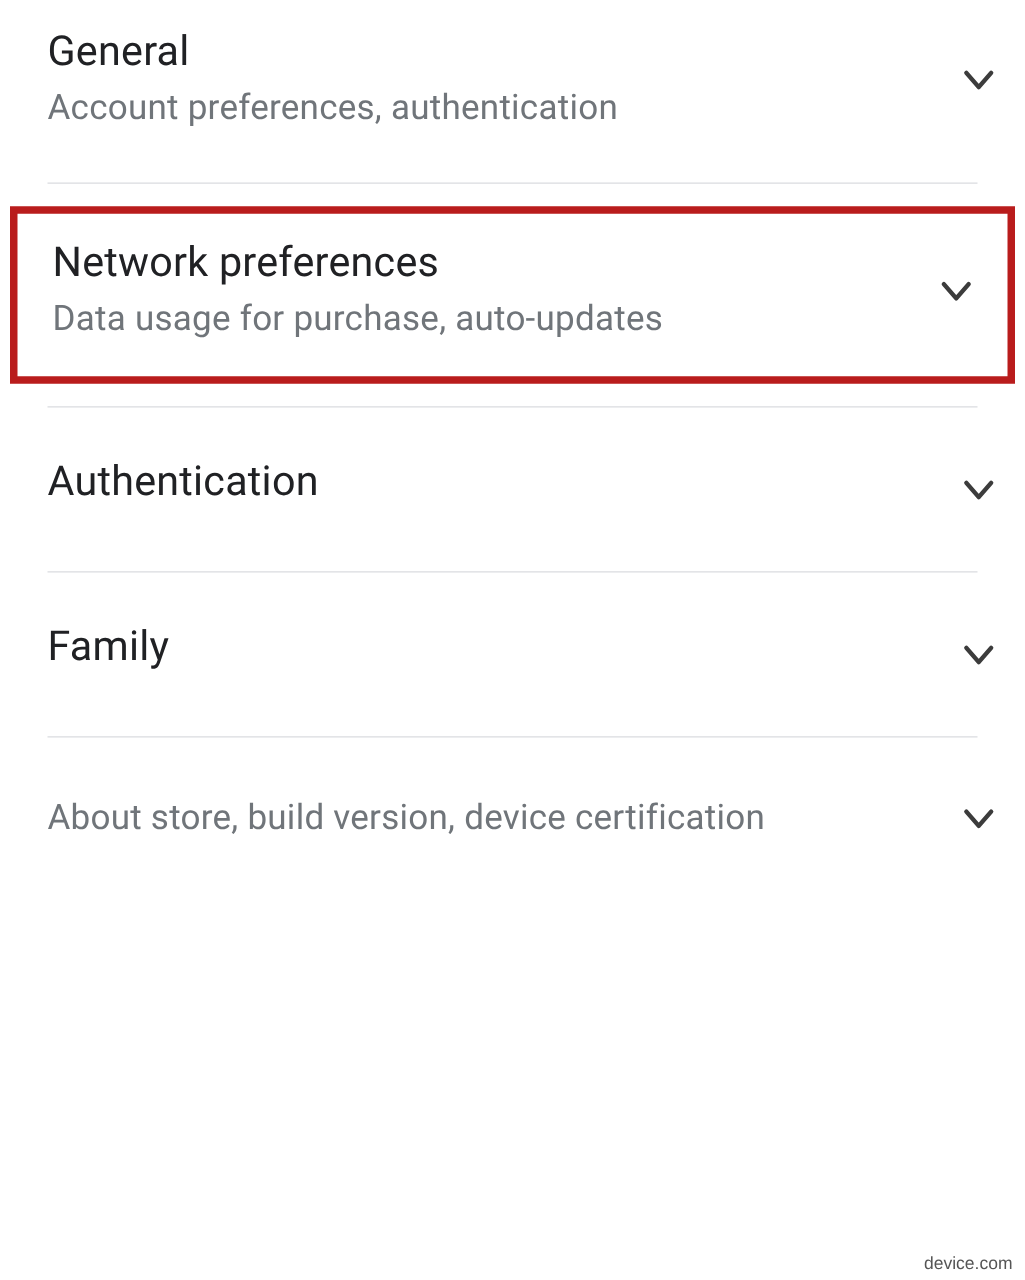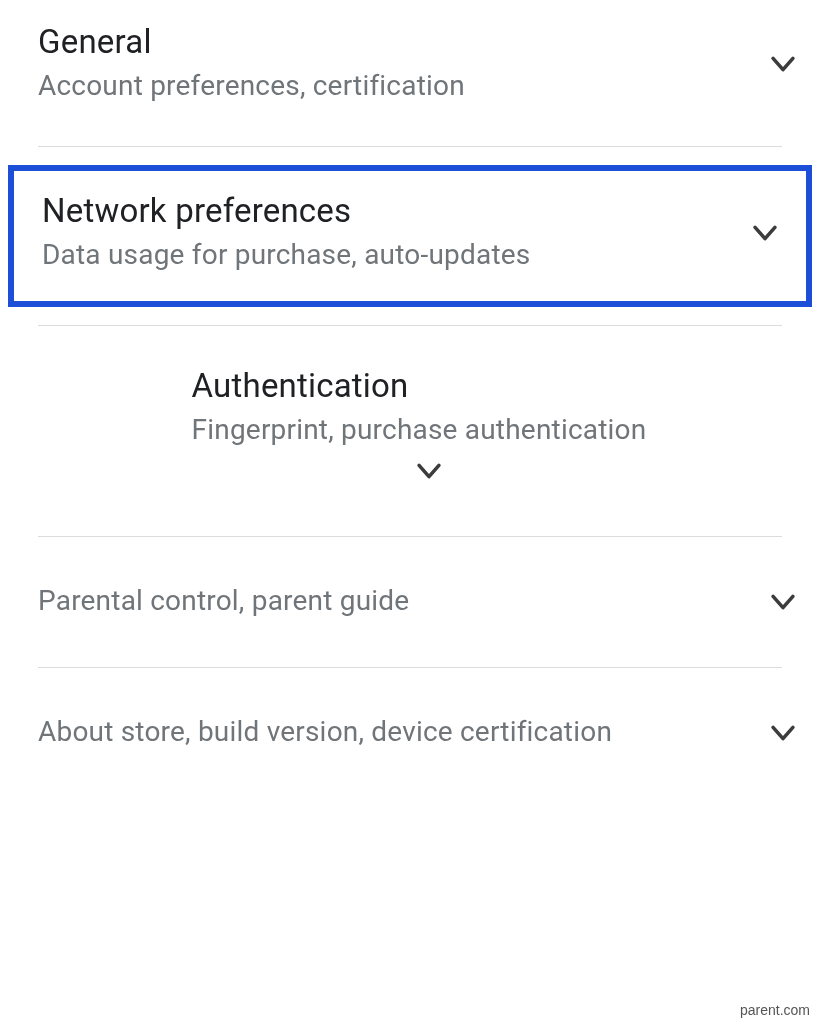--- a/index.html
+++ b/index.html
@@ -49,39 +49,38 @@
     .chevron svg {
       width: 34px;
       height: 34px;
     }
     .divider {
       height: 1px;
       background: #dadce0;
       margin: 0 38px;
     }
     .highlight-box {
-      border: 6px solid #1d4ed8;
+      border: 6px solid #b91c1c;
       margin: 18px 8px 18px 8px;
       padding: 20px 24px 30px 28px;
       display: flex;
       align-items: center;
       justify-content: space-between;
       cursor: pointer;
     }
     .highlight-box .settings-item-content {
       flex: 1;
     }
     .item-general {
       padding-top: 22px;
       padding-bottom: 44px;
     }
     .item-auth {
       padding-top: 40px;
       padding-bottom: 44px;
-      flex-direction: column;
     }
     .item-family {
       padding-top: 40px;
       padding-bottom: 44px;
     }
     .item-about {
       padding-top: 40px;
       padding-bottom: 30px;
     }
     .watermark {
@@ -94,21 +93,21 @@
     }
   </style>
 </head>
 <body>
 
 <div class="settings-list">
 
   <div class="settings-item item-general">
     <div class="settings-item-content">
       <div class="settings-item-title">General</div>
-      <div class="settings-item-subtitle">Account preferences, certification</div>
+      <div class="settings-item-subtitle">Account preferences, authentication</div>
     </div>
     <div class="chevron">
       <svg viewBox="0 0 24 24" fill="none" stroke="#3c3c3c" stroke-width="2.5" stroke-linecap="round" stroke-linejoin="round">
         <polyline points="5 8 12 16 19 8"></polyline>
       </svg>
     </div>
   </div>
 
   <div class="divider"></div>
 
@@ -122,34 +121,33 @@
         <polyline points="5 8 12 16 19 8"></polyline>
       </svg>
     </div>
   </div>
 
   <div class="divider"></div>
 
   <div class="settings-item item-auth">
     <div class="settings-item-content">
       <div class="settings-item-title">Authentication</div>
-      <div class="settings-item-subtitle">Fingerprint, purchase authentication</div>
     </div>
     <div class="chevron">
       <svg viewBox="0 0 24 24" fill="none" stroke="#3c3c3c" stroke-width="2.5" stroke-linecap="round" stroke-linejoin="round">
         <polyline points="5 8 12 16 19 8"></polyline>
       </svg>
     </div>
   </div>
 
   <div class="divider"></div>
 
   <div class="settings-item item-family">
     <div class="settings-item-content">
-      <div class="settings-item-subtitle">Parental control, parent guide</div>
+      <div class="settings-item-title">Family</div>
     </div>
     <div class="chevron">
       <svg viewBox="0 0 24 24" fill="none" stroke="#3c3c3c" stroke-width="2.5" stroke-linecap="round" stroke-linejoin="round">
         <polyline points="5 8 12 16 19 8"></polyline>
       </svg>
     </div>
   </div>
 
   <div class="divider"></div>
 
@@ -159,13 +157,13 @@
     </div>
     <div class="chevron">
       <svg viewBox="0 0 24 24" fill="none" stroke="#3c3c3c" stroke-width="2.5" stroke-linecap="round" stroke-linejoin="round">
         <polyline points="5 8 12 16 19 8"></polyline>
       </svg>
     </div>
   </div>
 
 </div>
 
-<div class="watermark">parent.com</div>
+<div class="watermark">device.com</div>
 
 </body></html>

